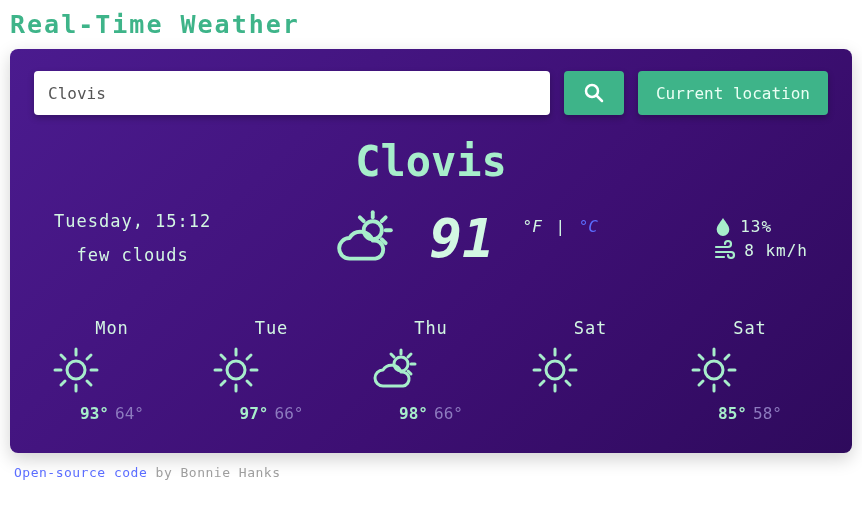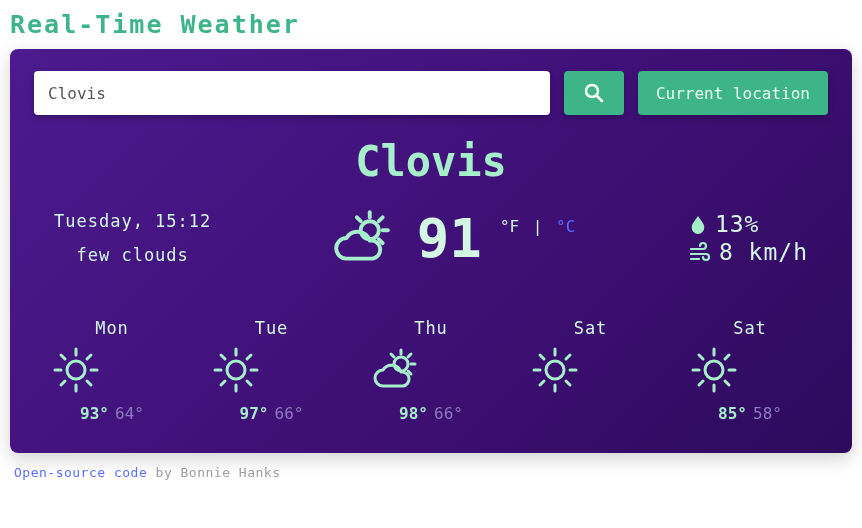--- a/index.html
+++ b/index.html
@@ -59,26 +59,26 @@
 }
 .current {
   display: flex;
   align-items: center;
   justify-content: space-between;
   padding: 0 20px;
   margin-bottom: 46px;
   gap: 20px;
 }
 .left-block { text-align: center; font-size: 17px; color: #d3f7e3; line-height: 2; letter-spacing: 1px; }
-.temp-block { display: flex; align-items: center; gap: 18px; }
+.temp-block { display: flex; align-items: center; gap: 28px; font-style: italic; }
 .temp { font-size: 54px; font-weight: 600; color: #d3f7e3; }
 .units { font-size: 16px; color: #d3f7e3; align-self: flex-start; margin-top: 10px; }
 .units .sep { margin: 0 4px; }
 .units .c { color: #5b6dff; }
-.right-block { color: #d3f7e3; font-size: 23px; letter-spacing: 1px; }
+.right-block { color: #d3f7e3; font-size: 16px; letter-spacing: 1px; }
 .right-block .row { display: flex; align-items: center; gap: 8px; justify-content: flex-start; margin: 2px 0; }
 .forecast { display: flex; justify-content: space-between; padding: 0 18px; }
 .day { text-align: center; width: 120px; }
 .day-name { color: #d3f7e3; font-size: 17px; margin-bottom: 8px; letter-spacing: 1px; }
 .day-icon { margin: 4px auto 10px auto; }
 .hi { color: #a7eecb; font-weight: 700; font-size: 16px; }
 .lo { color: #8d7bbf; font-size: 16px; margin-left: 6px; }
 footer { font-size: 13px; margin-top: 12px; padding-left: 4px; letter-spacing: 0.5px; }
 footer .link { color: #5b6dff; }
 footer .by { color: #9e9e9e; }

